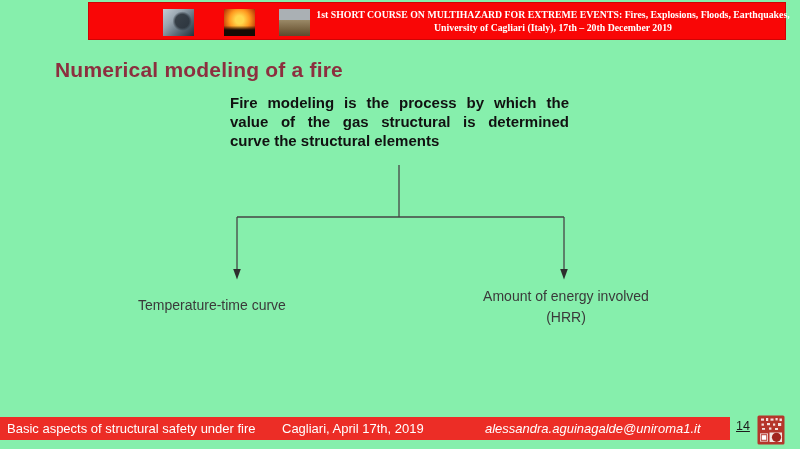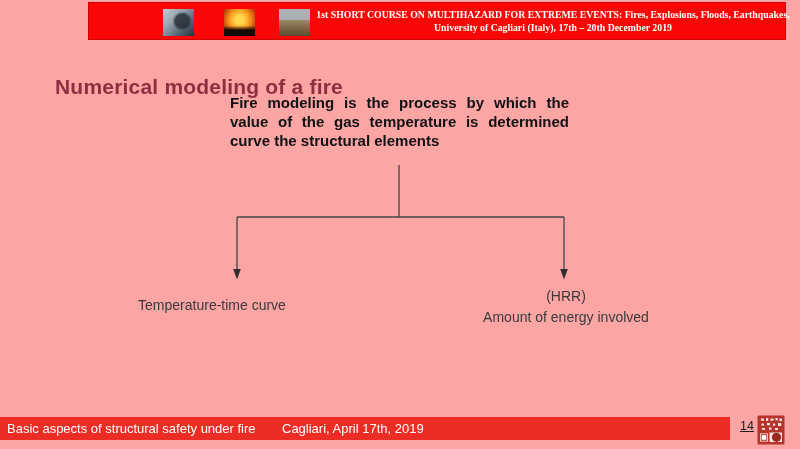--- a/index.html
+++ b/index.html
@@ -1,19 +1,19 @@
 <!DOCTYPE html>
 <html><head>
 <meta charset="utf-8">
 <style>
   * { margin: 0; padding: 0; box-sizing: border-box; }
   html, body { width: 800px; height: 449px; background: #ffffff; }
   body { font-family: "Liberation Sans", sans-serif; position: relative; overflow: hidden; }
 
-  .slide { position: absolute; inset: 0; background: #fca5a5; }
+  .slide { position: absolute; inset: 0; background: #86efac; }
 
   
   .banner {
     position: absolute; left: 88px; top: 2px; width: 698px; height: 38px;
     background: #f90606; border: 1px solid #cf0404;
   }
   .banner-photo {
     position: absolute; top: 6px; width: 31px; height: 27px;
   }
   .photo-ash {
@@ -36,21 +36,21 @@
   .banner-text {
     position: absolute; left: 235px; right: 3px; top: 0; height: 100%;
     display: flex; flex-direction: column; justify-content: center; align-items: center;
     color: #ffffff; font-family: "Liberation Serif", serif; font-weight: bold;
     font-size: 9.8px; line-height: 13.5px; text-align: center; white-space: nowrap;
   }
 
   
   .page-title {
     position: absolute; left: 55px; top: 58px;
-    color: #8c2f3f; font-size: 21px; font-weight: bold; letter-spacing: 0.2px; margin-top: 17px;
+    color: #8c2f3f; font-size: 21px; font-weight: bold; letter-spacing: 0.2px;
   }
 
   
   .body-text {
     position: absolute; left: 230px; top: 93px; width: 339px;
     color: #111111; font-size: 15px; font-weight: bold; line-height: 19px;
   }
   .body-line.just { text-align: justify; text-align-last: justify; }
 
   
@@ -67,21 +67,21 @@
     position: absolute; left: 0; top: 417px; width: 730px; height: 23px;
     background: #ec2d26; color: #ffffff; font-size: 13px;
   }
   .footer-bar span { position: absolute; top: 0; line-height: 23px; white-space: nowrap; }
   .footer-course   { left: 7px; }
   .footer-location { left: 282px; }
   .footer-email    { left: 485px; font-style: italic; }
 
   .page-number {
     position: absolute; left: 736px; top: 419px; width: 18px;
-    color: #1c1c1c; font-size: 12.5px; text-align: right; text-decoration: underline;
+    color: #1c1c1c; font-size: 12.5px; text-align: left; text-decoration: underline;
   }
   .seal-logo { position: absolute; left: 757px; top: 415px; width: 28px; height: 30px; }
 </style>
 </head>
 <body>
 
 <div class="slide">
 
   <div class="banner">
     <div class="banner-photo photo-ash"></div>
@@ -90,44 +90,45 @@
     <div class="banner-text">
       <div>1st SHORT COURSE ON MULTIHAZARD FOR EXTREME EVENTS: Fires, Explosions, Floods, Earthquakes,</div>
       <div>University of Cagliari (Italy), 17th – 20th December 2019</div>
     </div>
   </div>
 
   <div class="page-title">Numerical modeling of a fire</div>
 
   <div class="body-text">
     <div class="body-line just">Fire modeling is the process by which the</div>
-    <div class="body-line just">value of the gas temperature is determined</div>
+    <div class="body-line just">value of the gas structural is determined</div>
     <div class="body-line">curve the structural elements</div>
   </div>
 
   <svg class="diagram-svg" viewBox="0 0 800 449">
     <g stroke="#454545" stroke-width="1.3" fill="none">
       <path d="M399 165 V217"></path>
       <path d="M237 217 H564"></path>
       <path d="M237 217 V270"></path>
       <path d="M564 217 V270"></path>
     </g>
     <polygon points="233.2,269 240.8,269 237,279.5" fill="#2e2e2e"></polygon>
     <polygon points="560.2,269 567.8,269 564,279.5" fill="#2e2e2e"></polygon>
   </svg>
 
   <div class="branch-label branch-label-left">Temperature-time curve</div>
   <div class="branch-label branch-label-right">
+    <div>Amount of energy involved</div>
     <div>(HRR)</div>
-    <div>Amount of energy involved</div>
   </div>
 
   <div class="footer-bar">
     <span class="footer-course">Basic aspects of structural safety under fire</span>
     <span class="footer-location">Cagliari, April 17th, 2019</span>
+    <span class="footer-email">alessandra.aguinagalde@uniroma1.it</span>
   </div>
 
   <div class="page-number">14</div>
 
   <svg class="seal-logo" viewBox="0 0 28 30">
     <rect x="0.5" y="0.5" width="27" height="29" rx="1.5" fill="#b5352b"></rect>
     <g fill="#ffffff" opacity="0.85">
       <rect x="4" y="3.5" width="3" height="2.2"></rect>
       <rect x="9" y="3" width="2.2" height="3"></rect>
       <rect x="13.5" y="3.5" width="3" height="2.2"></rect>

